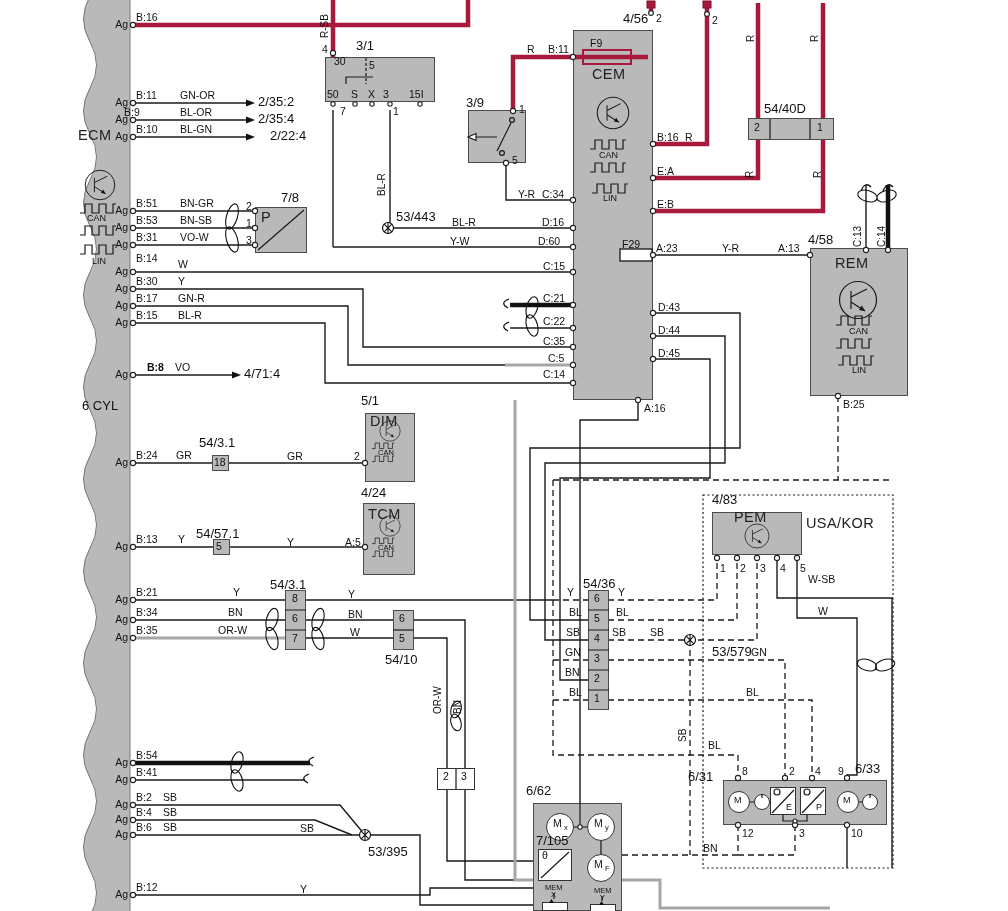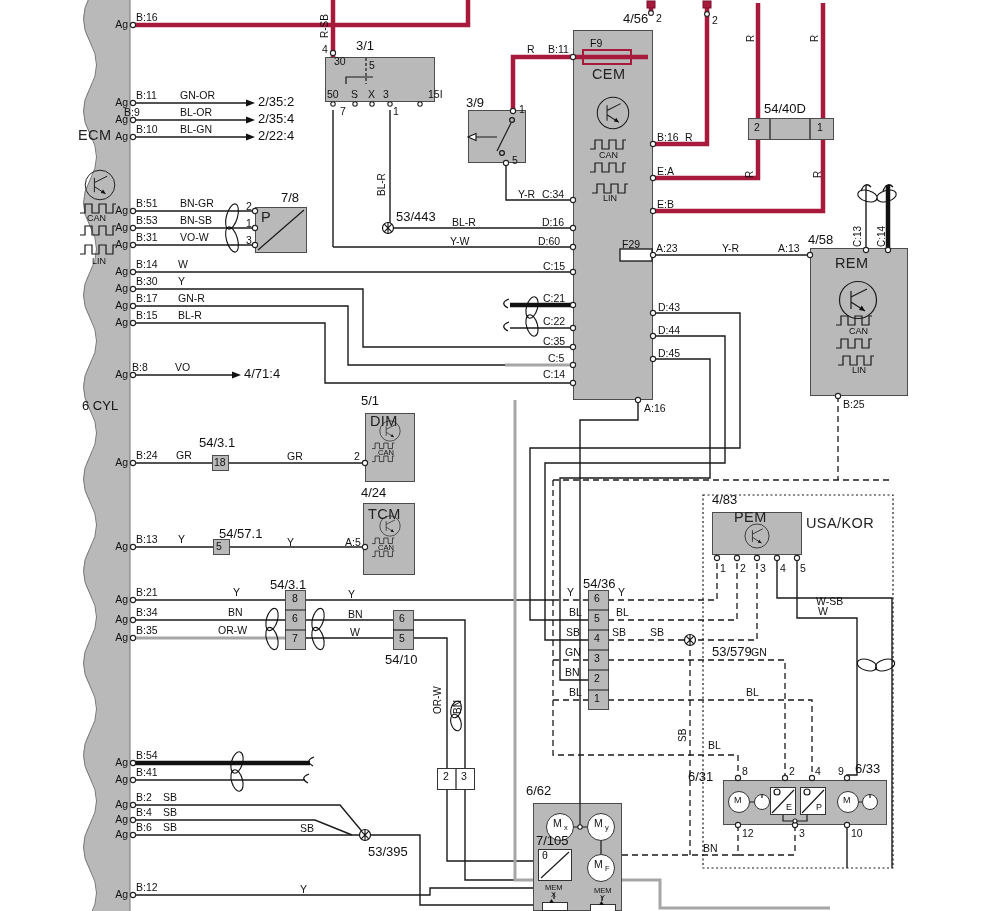--- a/index.html
+++ b/index.html
@@ -154,36 +154,36 @@
       <div class="comp w" style="left: 542px; top: 902px; width: 26px; height: 9px;"></div>
       <div class="comp w" style="left: 590px; top: 904px; width: 26px; height: 9px;"></div>
     </div>
   <div id="labels">
       <span class="lb lb-t" style="left: 78px; top: 128px;">ECM</span>
       <span class="lb lb-b" style="left: 82px; top: 399px;">6 CYL</span>
       <span class="lb lb-s" style="left: 87px; top: 214px;">CAN</span>
       <span class="lb lb-s" style="left: 92px; top: 257px;">LIN</span>
       <span class="lb lb-b" style="left: 258px; top: 95px;">2/35:2</span>
       <span class="lb lb-b" style="left: 258px; top: 112px;">2/35:4</span>
-      <span class="lb lb-b" style="left: 258px; top: 129px;">2/22:4</span>
+      <span class="lb lb-b" style="left: 270px; top: 129px;">2/22:4</span>
       <span class="lb lb-b" style="left: 244px; top: 367px;">4/71:4</span>
       <span class="lb lb-b" style="left: 281px; top: 191px;">7/8</span>
       <span class="lb lb-t" style="left: 261px; top: 210px;">P</span>
       <span class="lb" style="left: 246px; top: 201px;">2</span>
       <span class="lb" style="left: 246px; top: 218px;">1</span>
       <span class="lb" style="left: 246px; top: 235px;">3</span>
       <span class="lb lb-b" style="left: 356px; top: 39px;">3/1</span>
       <span class="lb" style="left: 322px; top: 44px;">4</span>
       <span class="lb" style="left: 334px; top: 56px;">30</span>
       <span class="lb" style="left: 369px; top: 60px;">5</span>
       <span class="lb" style="left: 327px; top: 89px;">50</span>
       <span class="lb" style="left: 351px; top: 89px;">S</span>
       <span class="lb" style="left: 368px; top: 89px;">X</span>
       <span class="lb" style="left: 383px; top: 89px;">3</span>
-      <span class="lb" style="left: 428px; top: 89px; text-align: center;">15I</span>
+      <span class="lb" style="left: 409px; top: 89px; text-align: center;">15I</span>
       <span class="lb" style="left: 340px; top: 106px;">7</span>
       <span class="lb" style="left: 393px; top: 106px;">1</span>
       <span class="lb lb-v" style="left: 320px; top: 38px;">R-SB</span>
       <span class="lb lb-v" style="left: 377px; top: 196px;">BL-R</span>
       <span class="lb lb-b" style="left: 396px; top: 210px;">53/443</span>
       <span class="lb" style="left: 452px; top: 217px;">BL-R</span>
       <span class="lb" style="left: 542px; top: 217px;">D:16</span>
       <span class="lb" style="left: 450px; top: 236px;">Y-W</span>
       <span class="lb" style="left: 538px; top: 236px;">D:60</span>
       <span class="lb lb-b" style="left: 466px; top: 96px;">3/9</span>
@@ -232,21 +232,21 @@
       <span class="lb" style="left: 644px; top: 403px;">A:16</span>
       <span class="lb lb-b" style="left: 361px; top: 394px;">5/1</span>
       <span class="lb lb-t" style="left: 370px; top: 414px;">DIM</span>
       <span class="lb" style="left: 354px; top: 451px;">2</span>
       <span class="lb lb-b" style="left: 199px; top: 436px;">54/3.1</span>
       <span class="lb" style="left: 287px; top: 451px;">GR</span>
       <span class="lb lb-x" style="left: 378px; top: 449px;">CAN</span>
       <span class="lb lb-b" style="left: 361px; top: 486px;">4/24</span>
       <span class="lb lb-t" style="left: 368px; top: 507px;">TCM</span>
       <span class="lb" style="left: 345px; top: 537px;">A:5</span>
-      <span class="lb lb-b" style="left: 196px; top: 527px; margin-left: 23px;">54/57.1</span>
+      <span class="lb lb-b" style="left: 196px; top: 527px;">54/57.1</span>
       <span class="lb" style="left: 287px; top: 537px;">Y</span>
       <span class="lb lb-x" style="left: 378px; top: 544px;">CAN</span>
       <span class="lb lb-b" style="left: 270px; top: 578px;">54/3.1</span>
       <span class="lb" style="left: 348px; top: 589px;">Y</span>
       <span class="lb" style="left: 348px; top: 609px;">BN</span>
       <span class="lb" style="left: 350px; top: 627px;">W</span>
       <span class="lb lb-b" style="left: 385px; top: 653px;">54/10</span>
       <span class="lb lb-v" style="left: 433px; top: 714px;">OR-W</span>
       <span class="lb lb-v" style="left: 453px; top: 714px;">BN</span>
       <span class="lb lb-b" style="left: 583px; top: 577px;">54/36</span>
@@ -267,21 +267,21 @@
       <span class="lb" style="left: 708px; top: 740px;">BL</span>
       <span class="lb" style="left: 703px; top: 843px;">BN</span>
       <span class="lb lb-b" style="left: 712px; top: 493px;">4/83</span>
       <span class="lb lb-t" style="left: 734px; top: 510px;">PEM</span>
       <span class="lb lb-t" style="left: 806px; top: 516px;">USA/KOR</span>
       <span class="lb" style="left: 720px; top: 563px;">1</span>
       <span class="lb" style="left: 740px; top: 563px;">2</span>
       <span class="lb" style="left: 760px; top: 563px;">3</span>
       <span class="lb" style="left: 780px; top: 563px;">4</span>
       <span class="lb" style="left: 800px; top: 563px;">5</span>
-      <span class="lb" style="left: 808px; top: 596px; margin-left: 8px;">W-SB</span>
+      <span class="lb" style="left: 808px; top: 574px;">W-SB</span>
       <span class="lb" style="left: 818px; top: 606px;">W</span>
       <span class="lb lb-b" style="left: 688px; top: 770px;">6/31</span>
       <span class="lb lb-b" style="left: 855px; top: 762px;">6/33</span>
       <span class="lb" style="left: 742px; top: 766px;">8</span>
       <span class="lb" style="left: 789px; top: 766px;">2</span>
       <span class="lb" style="left: 815px; top: 766px;">4</span>
       <span class="lb" style="left: 838px; top: 766px;">9</span>
       <span class="lb" style="left: 742px; top: 828px;">12</span>
       <span class="lb" style="left: 799px; top: 828px;">3</span>
       <span class="lb" style="left: 851px; top: 828px;">10</span>
@@ -336,33 +336,33 @@
       <span class="ag" style="left: 100px; top: 205px;">Ag</span>
       <span class="lb" style="left: 136px; top: 198px;">B:51</span>
       <span class="lb" style="left: 180px; top: 198px;">BN-GR</span>
       <span class="ag" style="left: 100px; top: 222px;">Ag</span>
       <span class="lb" style="left: 136px; top: 215px;">B:53</span>
       <span class="lb" style="left: 180px; top: 215px;">BN-SB</span>
       <span class="ag" style="left: 100px; top: 239px;">Ag</span>
       <span class="lb" style="left: 136px; top: 232px;">B:31</span>
       <span class="lb" style="left: 180px; top: 232px;">VO-W</span>
       <span class="ag" style="left: 100px; top: 266px;">Ag</span>
-      <span class="lb" style="left: 136px; top: 259px;">B:14</span>
+      <span class="lb" style="left: 136px; top: 253px;">B:14</span>
       <span class="lb" style="left: 178px; top: 259px;">W</span>
       <span class="ag" style="left: 100px; top: 283px;">Ag</span>
       <span class="lb" style="left: 136px; top: 276px;">B:30</span>
       <span class="lb" style="left: 178px; top: 276px;">Y</span>
       <span class="ag" style="left: 100px; top: 300px;">Ag</span>
       <span class="lb" style="left: 136px; top: 293px;">B:17</span>
       <span class="lb" style="left: 178px; top: 293px;">GN-R</span>
       <span class="ag" style="left: 100px; top: 317px;">Ag</span>
       <span class="lb" style="left: 136px; top: 310px;">B:15</span>
       <span class="lb" style="left: 178px; top: 310px;">BL-R</span>
       <span class="ag" style="left: 100px; top: 369px;">Ag</span>
-      <span class="lb" style="left: 132px; top: 362px;">B:8</span>
+      <span class="lb" style="left: 147px; top: 362px; font-weight: bold;">B:8</span>
       <span class="lb" style="left: 175px; top: 362px;">VO</span>
       <span class="ag" style="left: 100px; top: 457px;">Ag</span>
       <span class="lb" style="left: 136px; top: 450px;">B:24</span>
       <span class="lb" style="left: 176px; top: 450px;">GR</span>
       <span class="ag" style="left: 100px; top: 541px;">Ag</span>
       <span class="lb" style="left: 136px; top: 534px;">B:13</span>
       <span class="lb" style="left: 178px; top: 534px;">Y</span>
       <span class="ag" style="left: 100px; top: 594px;">Ag</span>
       <span class="lb" style="left: 136px; top: 587px;">B:21</span>
       <span class="lb" style="left: 233px; top: 587px;">Y</span>

